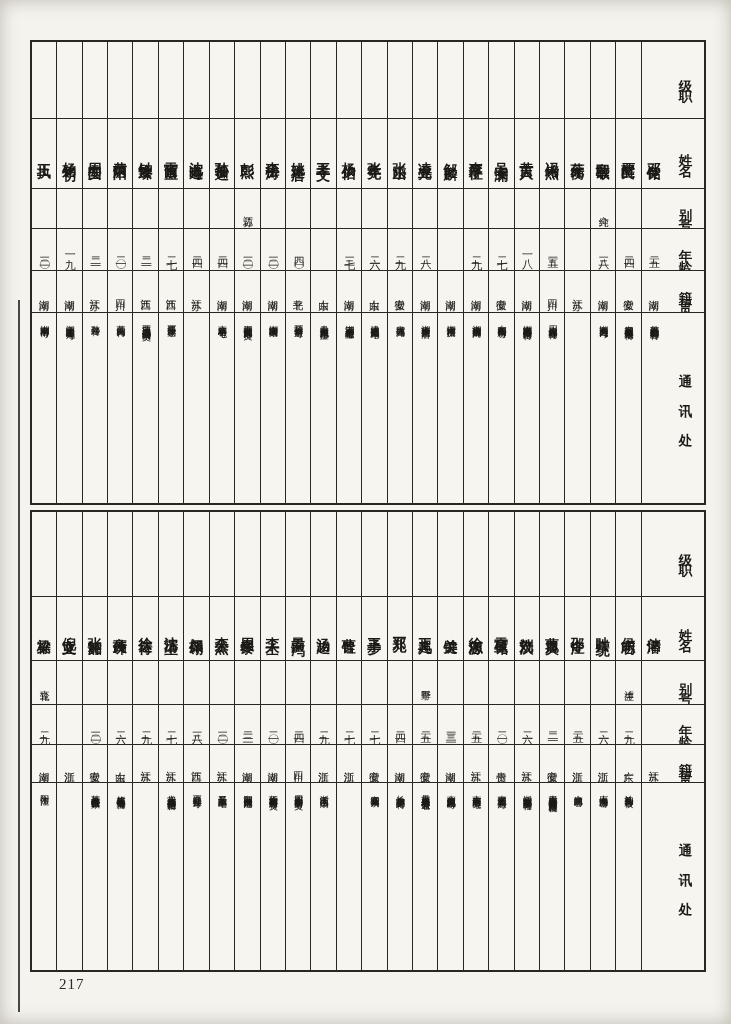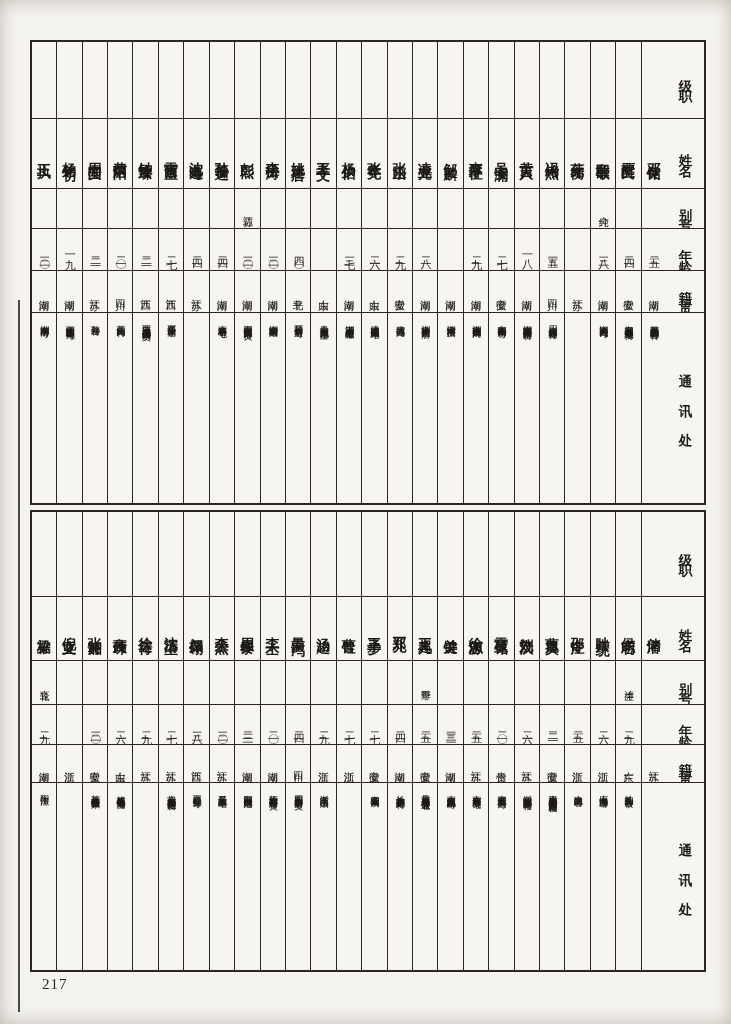--- a/index.html
+++ b/index.html
@@ -64,21 +64,21 @@
   .c-addr .vtext{font-size:9px;letter-spacing:.5px;}
 
   .headercol .vcell{align-items:center;background:#f7f5f0;}
   .headercol .vtext{
     font-size:13.5px;font-weight:bold;letter-spacing:.85em;
   }
   .headercol .c-addr{align-items:center;padding:0;}
   .headercol .c-addr .vtext{letter-spacing:2.2em;}
 
   .page-number{
-    position:absolute;left:42px;top:976px;
+    position:absolute;left:59px;top:976px;
     font-size:15px;color:#2b2a28;letter-spacing:1px;
     font-family:"Liberation Serif",serif;
   }
 </style>
 </head>
 <body>
 
 <div class="scan-page">
   <div class="spine-line"></div>
 

